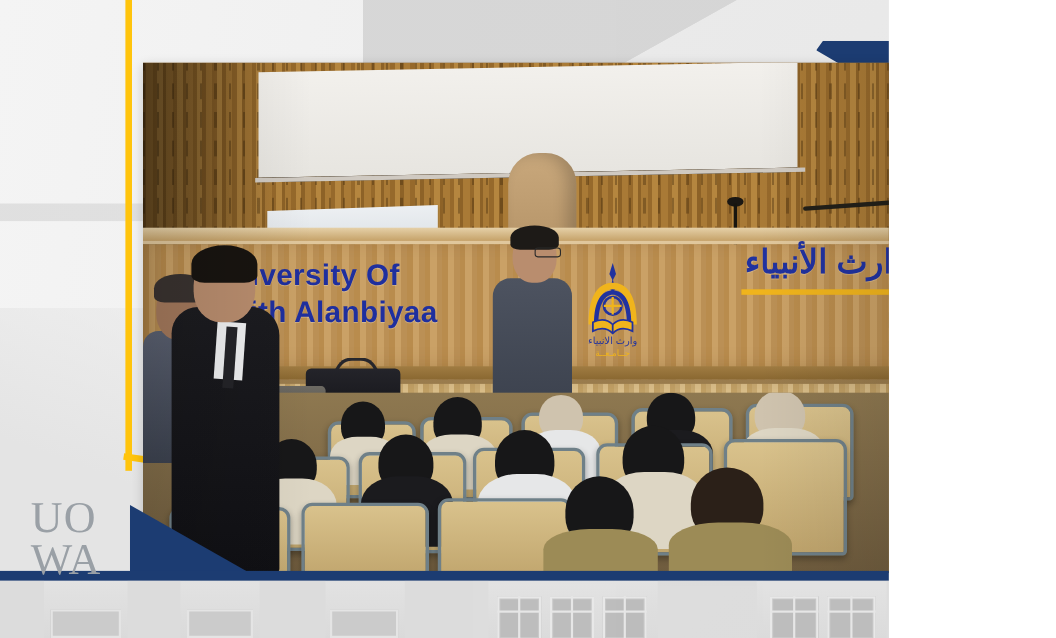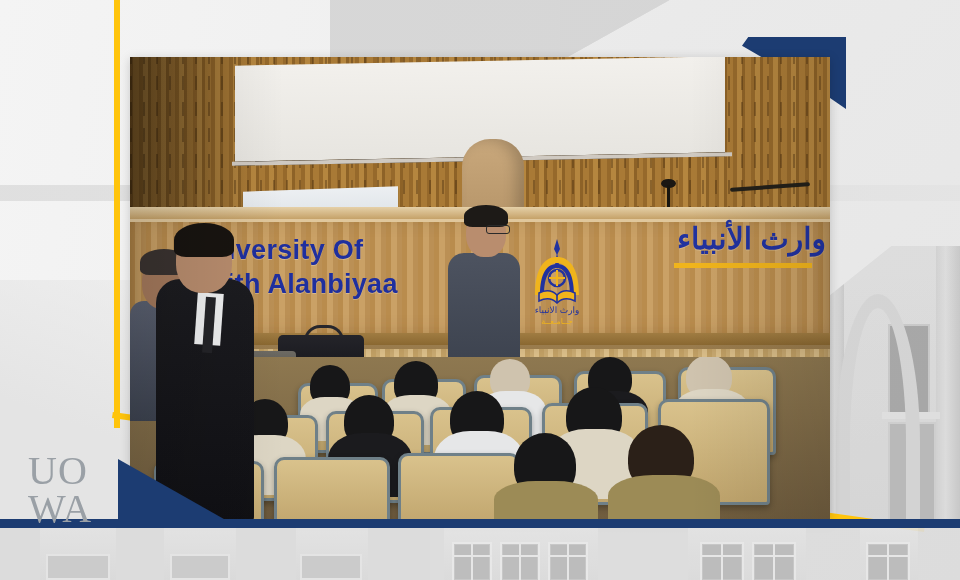--- a/index.html
+++ b/index.html
@@ -7,21 +7,21 @@
     padding: 0;
     background: #ffffff;
   }
   body {
     font-family: "Liberation Sans", sans-serif;
   }
 
   
   #canvas {
     position: relative;
-    width: 960px;
+    width: 808px;
     height: 580px;
     overflow: hidden;
     background: #ececec;
   }
 
   
   .bg-base {
     position: absolute;
     inset: 0;
     background:

